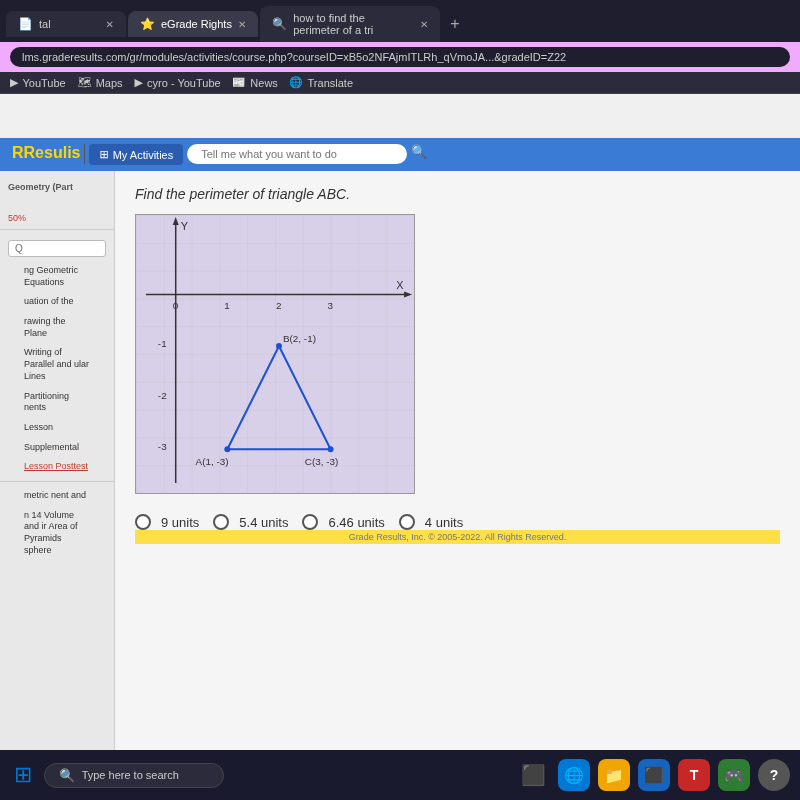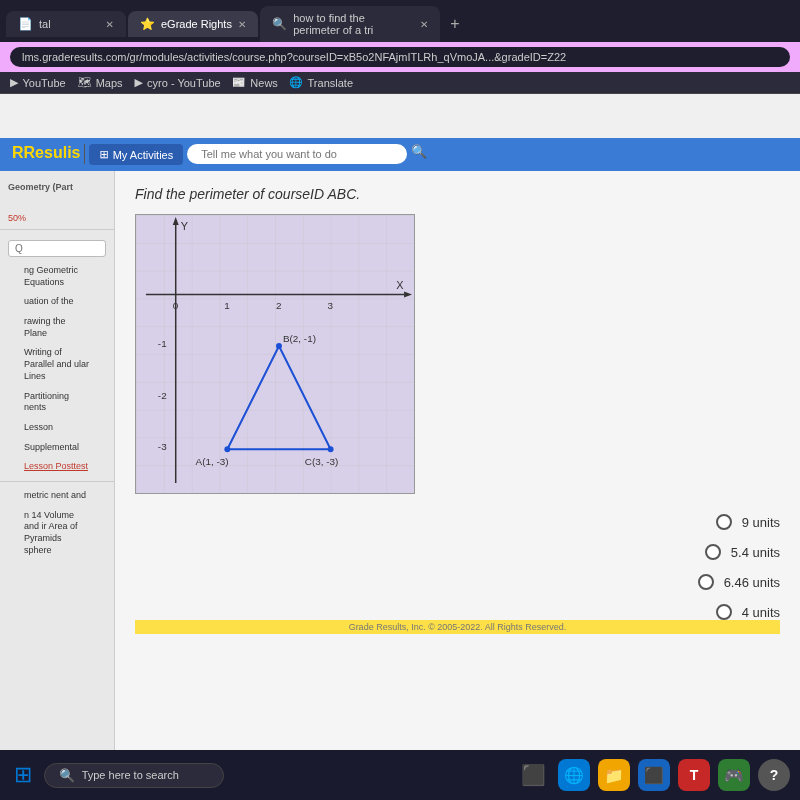--- a/index.html
+++ b/index.html
@@ -238,24 +238,22 @@
     }
 
     .graph-svg {
       width: 100%;
       height: 100%;
     }
 
     
     .answer-choices {
       display: flex;
-      flex-direction: column;
       gap: 14px;
       margin-top: 10px;
-      align-items: flex-end;
     }
 
     .answer-option {
       display: flex;
       align-items: center;
       gap: 10px;
       font-size: 13px;
       color: #333;
       cursor: pointer;
     }
@@ -494,21 +492,21 @@
       <div class="sidebar-item">
         <span>metric nent and</span>
       </div>
       <div class="sidebar-item">
         <span>n 14 Volume and ir Area of Pyramids sphere</span>
       </div>
     </div>
 
     <div class="content-area">
       <div class="question-title">
-        <span>Find the perimeter of courseID ABC.</span>
+        <span>Find the perimeter of triangle ABC.</span>
       </div>
 
       <div class="graph-container">
         <svg class="graph-svg" viewBox="0 0 280 280">
 
           <rect width="280" height="280" fill="#d8d0e8"></rect>
 
           <defs>
             <pattern id="smallgrid" width="28" height="28" patternUnits="userSpaceOnUse">
               <path d="M 28 0 L 0 0 0 28" fill="none" stroke="#bbb" stroke-width="0.5"></path>

